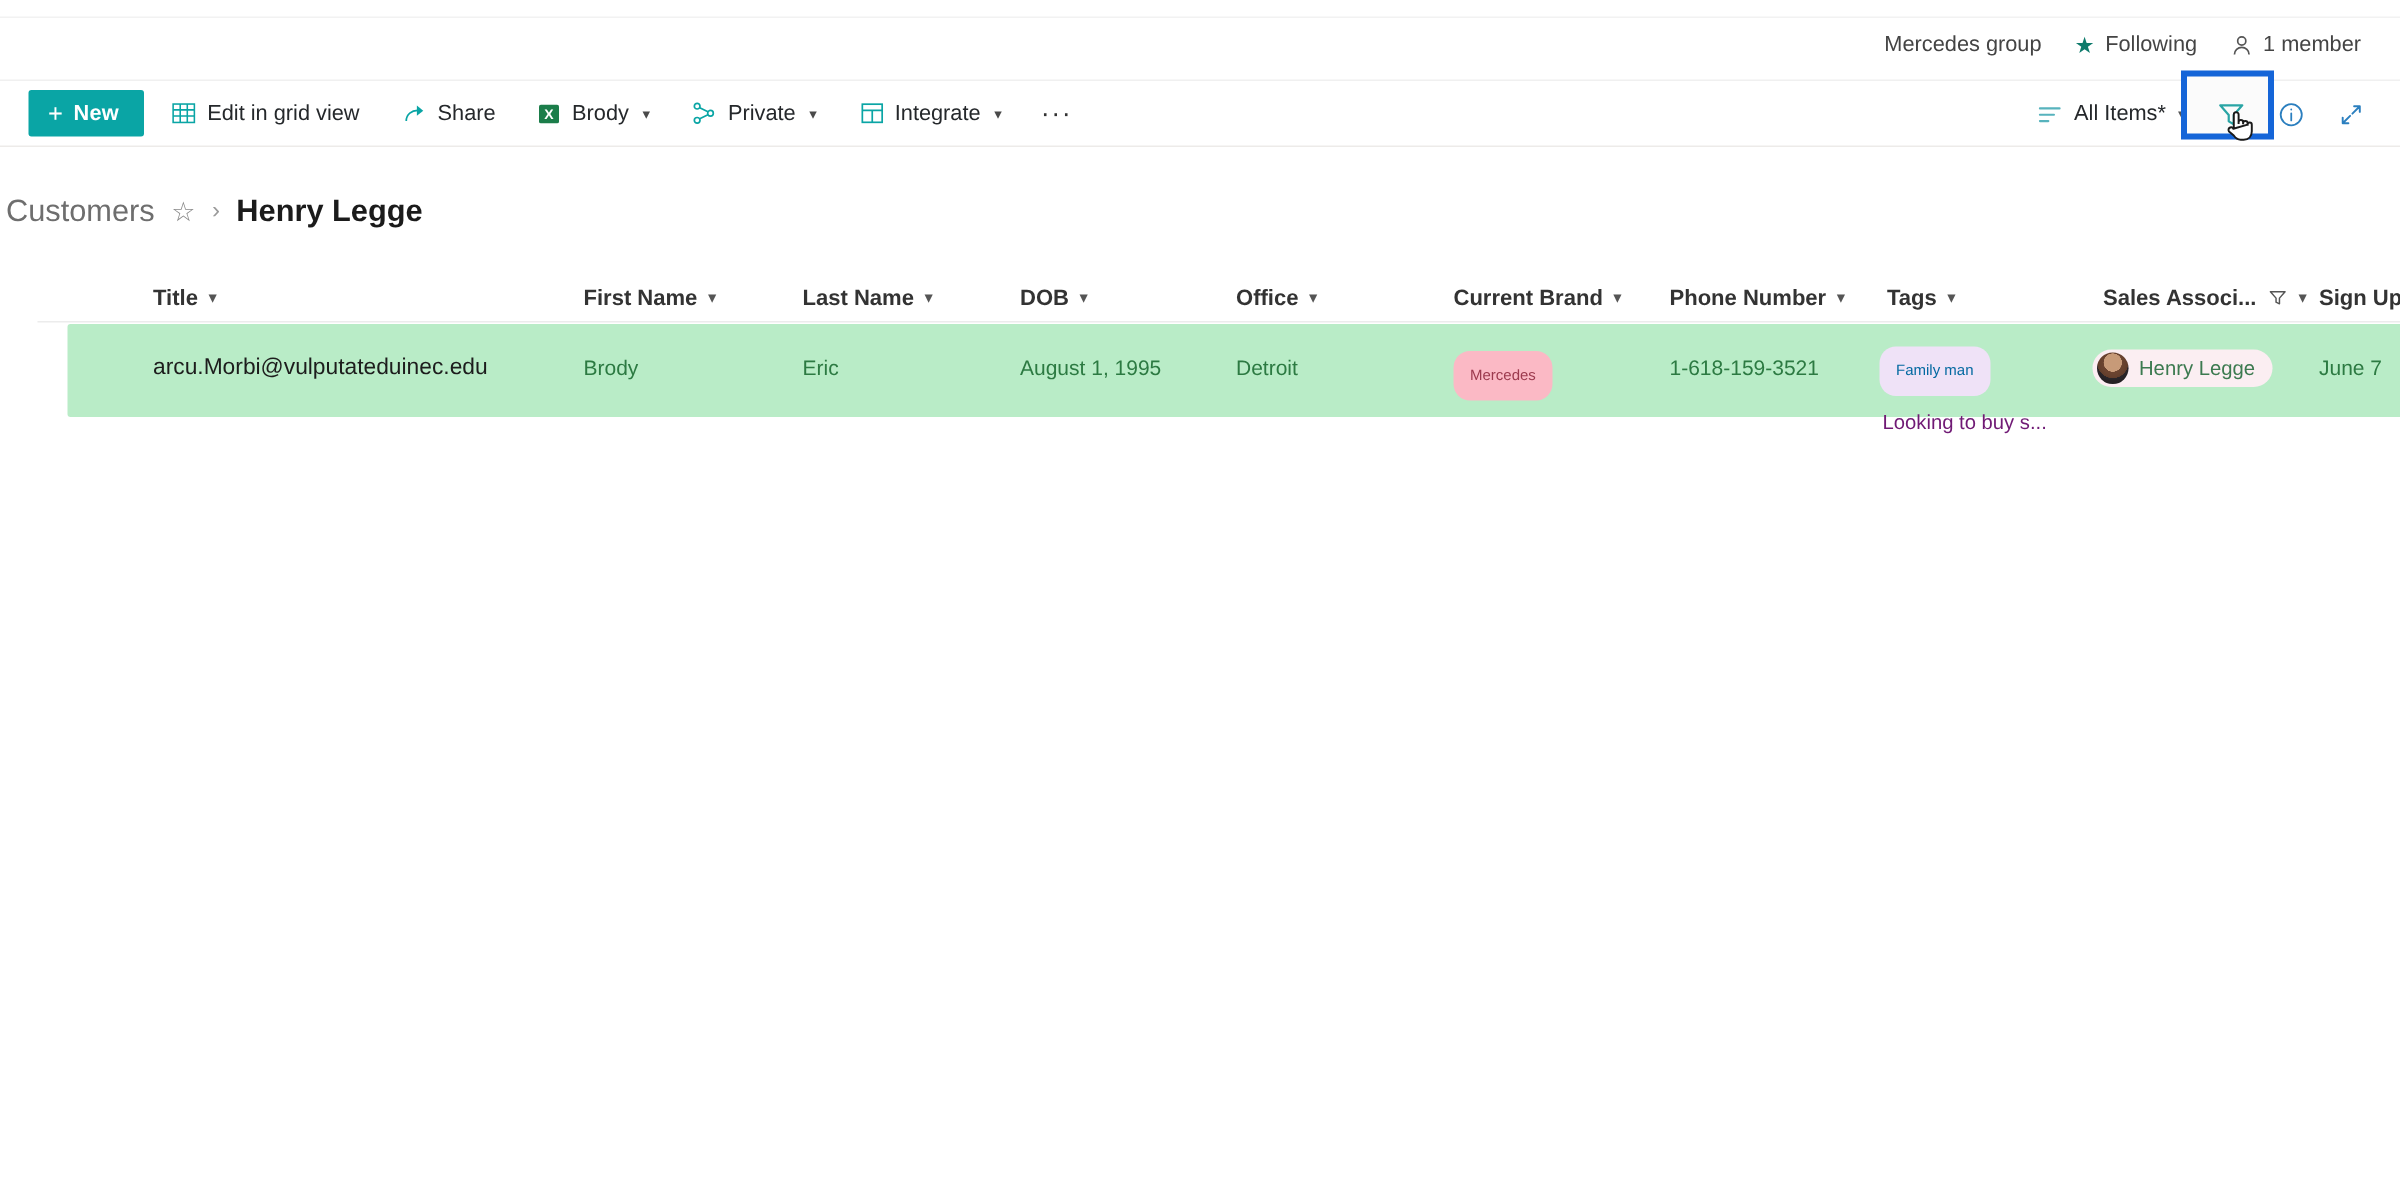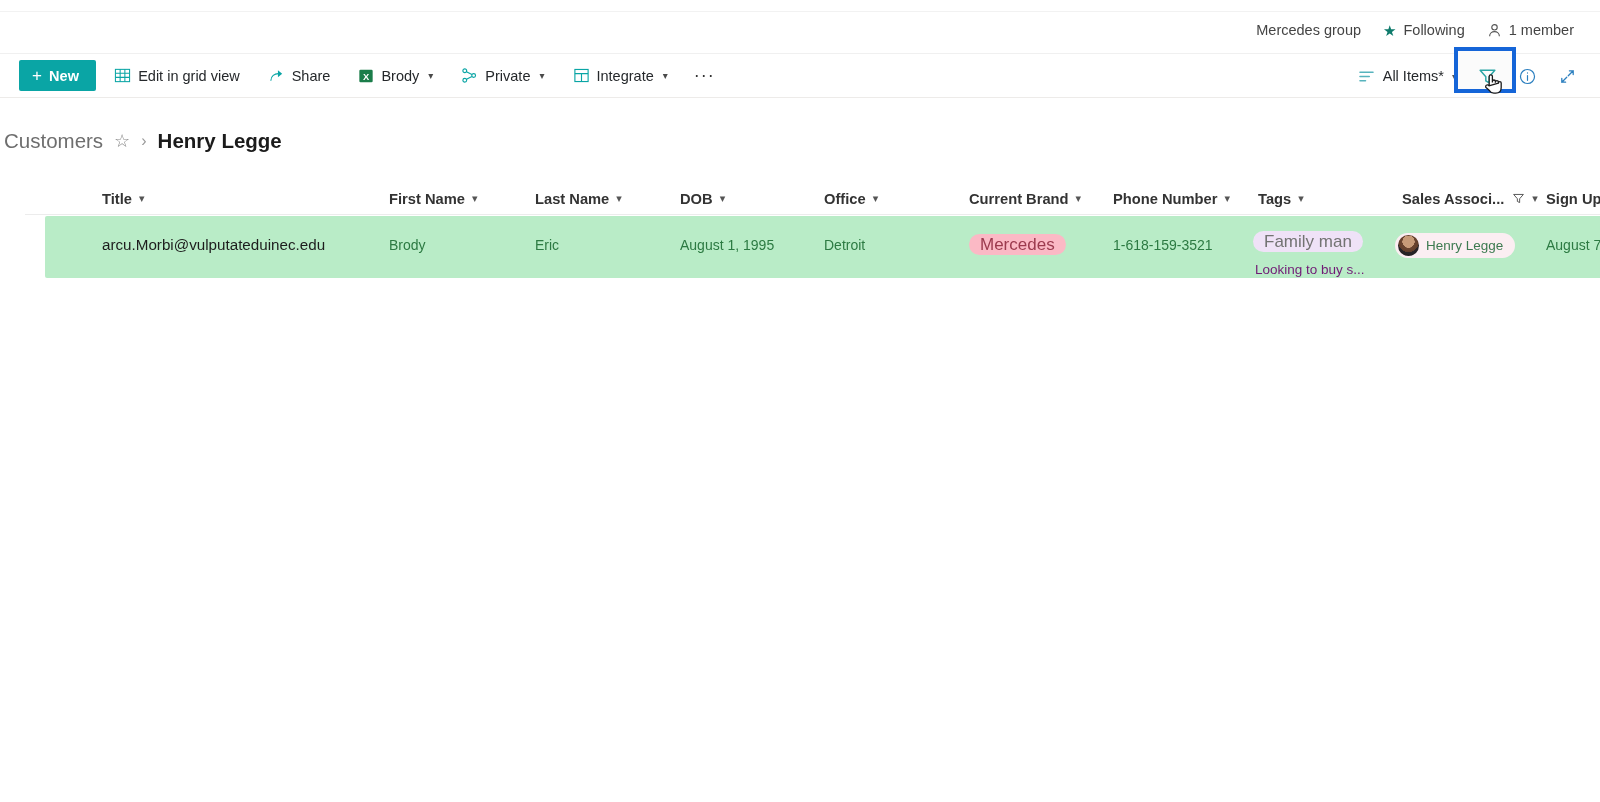--- a/index.html
+++ b/index.html
@@ -123,26 +123,26 @@
     border-radius: 2px;
   }
   .cell {
     position: absolute;
     font-size: 14px; color: #2c7a42;
     white-space: nowrap;
   }
   .cell.title-cell { color: #1d1d1d; font-size: 15.2px; }
   .pill {
     display: inline-flex; align-items: center;
-    height: 21px; padding: 0 11px;
+    height: 33px; padding: 0 11px;
     border-radius: 11px;
-    font-size: 17px; line-height: 1;
+    font-size: 10px; line-height: 1;
   }
   .pill-brand { background: #fbb9c5; color: #9c3a4e; }
-  .pill-tag { background: #efe2f7; color: #737373; }
+  .pill-tag { background: #efe2f7; color: #0369a1; }
   .person-chip {
     display: inline-flex; align-items: center; gap: 7px;
     height: 25px; padding: 2px 12px 2px 3px;
     background: #fbeef2; border-radius: 13px;
     font-size: 13.5px; color: #3c7a50;
   }
   .avatar {
     width: 21px; height: 21px; border-radius: 50%;
     background: radial-gradient(circle at 50% 32%, #c79a78 0 34%, #6b4430 35% 58%, #2f2a2e 59% 100%);
     box-shadow: inset 0 -3px 4px rgba(0,0,0,.25);
@@ -352,16 +352,16 @@
         <span class="pill pill-tag">Family man</span>
         <br>
         <span class="sub-text" style="display:inline-block;margin-top:10px;margin-left:2px;">Looking to buy s...</span>
       </span>
       <span class="cell" style="left:1350px; top:17px;">
         <span class="person-chip">
           <span class="avatar"></span>
           <span>Henry Legge</span>
         </span>
       </span>
-      <span class="cell" style="left:1501px; top:21px;">August 7</span>
+      <span class="cell" style="left:1501px; top:21px;">June 7</span>
     </div>
   </div>
 </div>
 
 </body></html>

